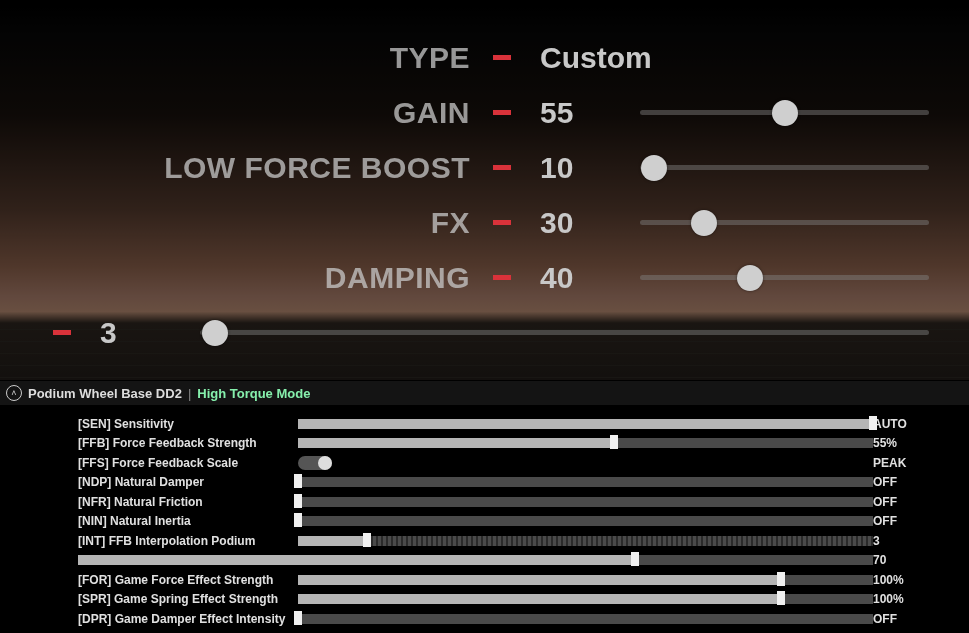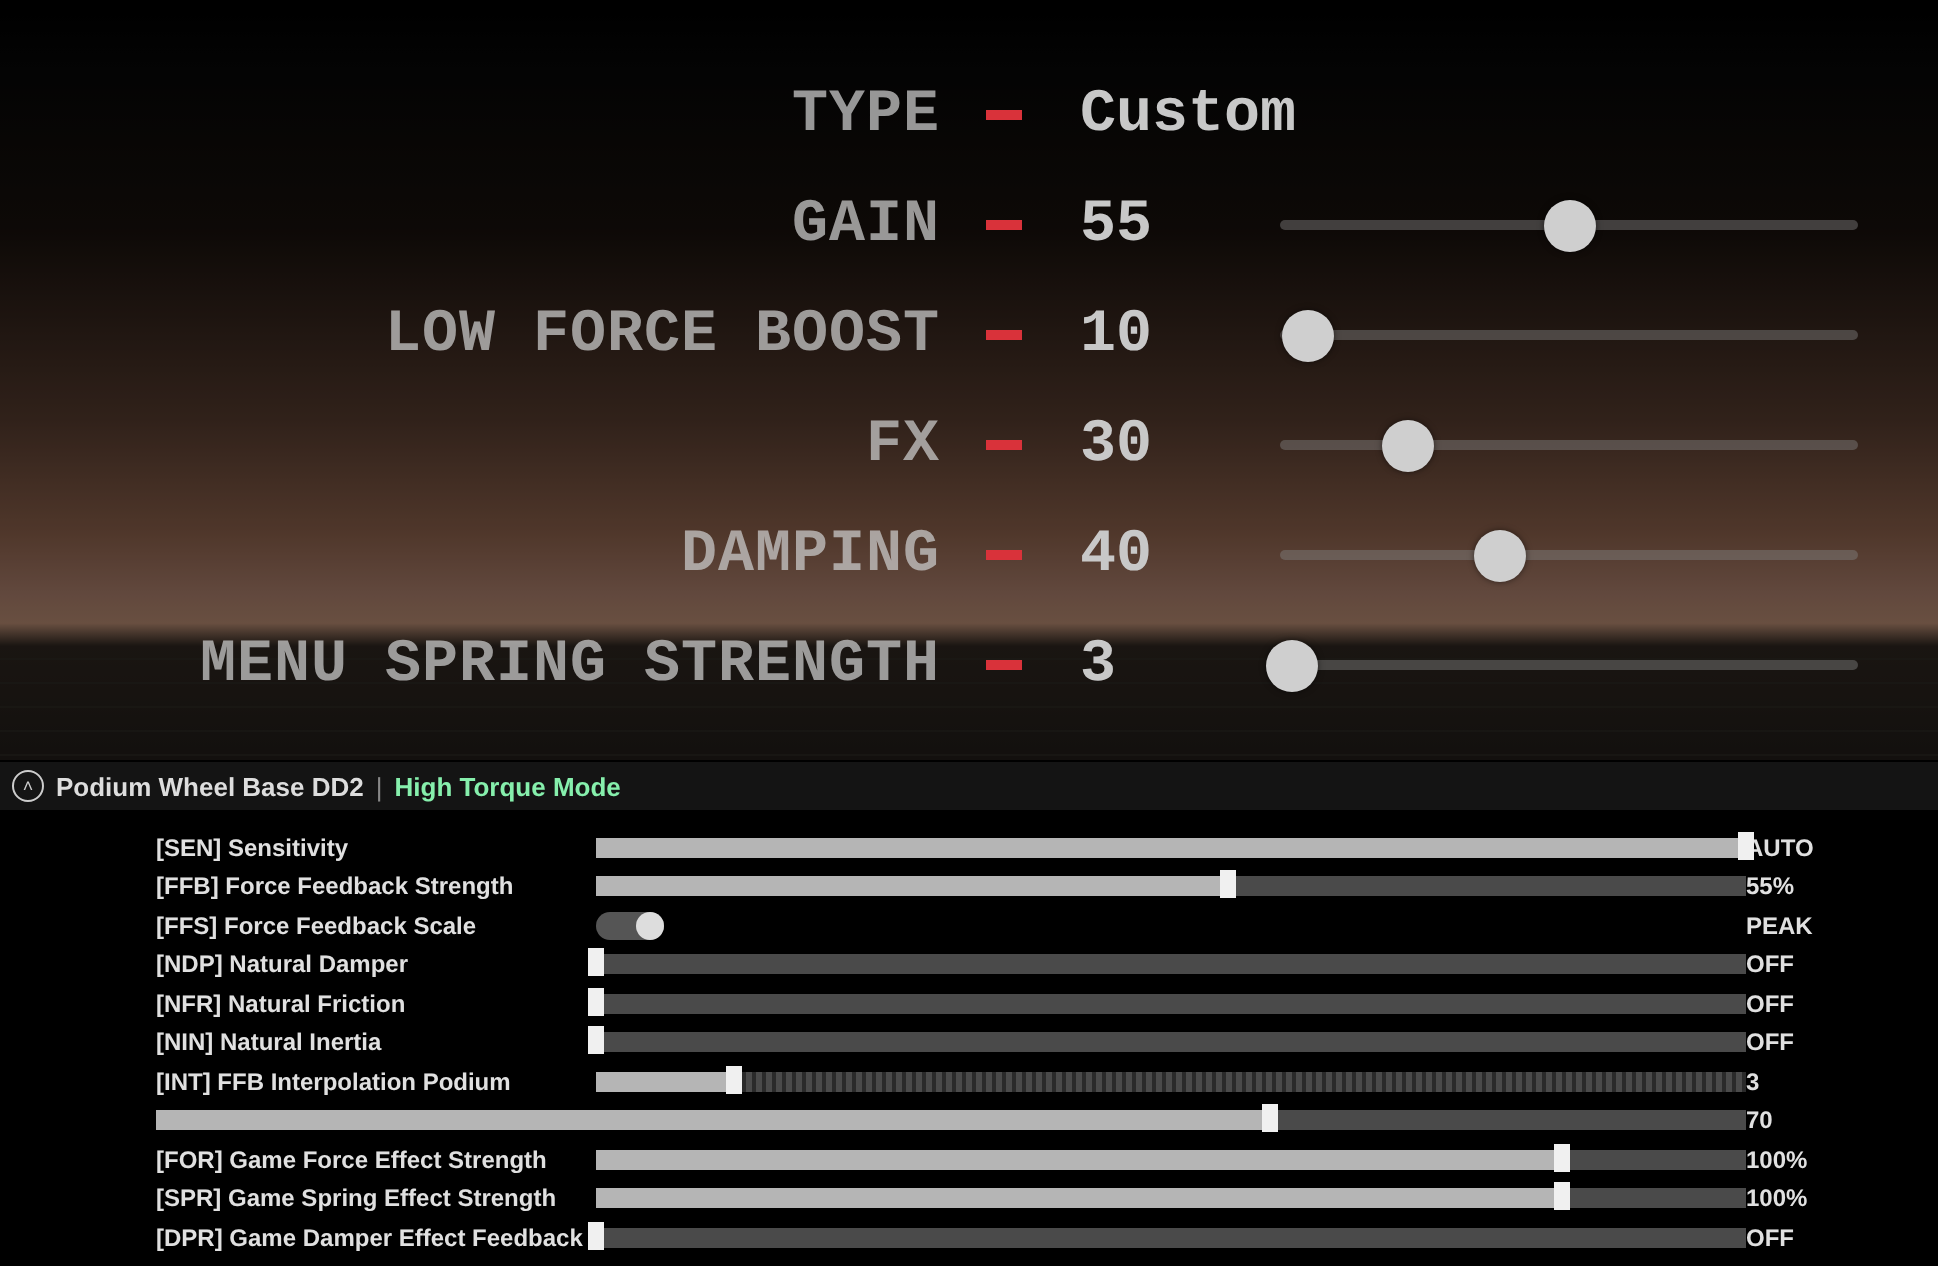--- a/index.html
+++ b/index.html
@@ -23,21 +23,20 @@
     background: rgba(0,0,0,0.55);
   }
   .fence { position:absolute; bottom:0; left:0; right:0; height:60px; }
   .fence-line { position:absolute; bottom:0; left:0; right:0; border-top:1px solid rgba(60,55,48,0.7); }
   .settings-rows {
     position: absolute;
     top: 30px;
     left: 0; right: 0;
     padding-left: 30px;
     padding-right: 40px;
-    font-family: Liberation Mono, monospace;
   }
   .srow {
     display: flex;
     align-items: center;
     height: 55px;
   }
   .slabel {
     width: 440px;
     text-align: right;
     font-size: 30px;
@@ -248,21 +247,20 @@
         <div class="sdash">
           <div class="sdash-inner"></div>
         </div>
         <div class="svalue">40</div>
         <div class="strack-wrap">
           <div class="strack"></div>
           <div class="sknob" style="left: 38%;"></div>
         </div>
       </div>
       <div class="srow">
-        <div class="slabel">MENU SPRING STRENGTH</div>
         <div class="sdash">
           <div class="sdash-inner"></div>
         </div>
         <div class="svalue">3</div>
         <div class="strack-wrap">
           <div class="strack"></div>
           <div class="sknob" style="left: 2%;"></div>
         </div>
       </div>
     </div>
@@ -359,21 +357,21 @@
     <div class="prow">
       <div class="plabel">[SPR] Game Spring Effect Strength</div>
       <div class="ptrack-wrap">
         <div class="ptrack-bg"></div>
         <div class="pfill" style="width: 84%;"></div>
         <div class="phandle" style="left: 84%;"></div>
       </div>
       <div class="pvalue">100%</div>
     </div>
     <div class="prow">
-      <div class="plabel">[DPR] Game Damper Effect Feedback</div>
+      <div class="plabel">[DPR] Game Damper Effect Intensity</div>
       <div class="ptrack-wrap">
         <div class="ptrack-bg"></div>
         <div class="pfill" style="width: 0%;"></div>
         <div class="phandle" style="left: 0%;"></div>
       </div>
       <div class="pvalue">OFF</div>
     </div>
   </div>
 
 </body></html>

